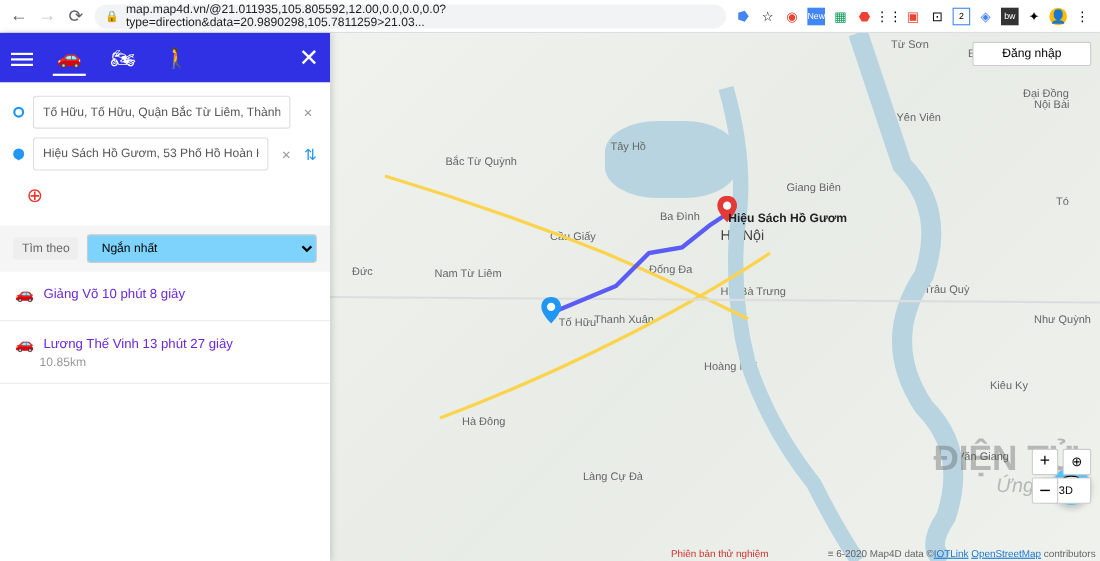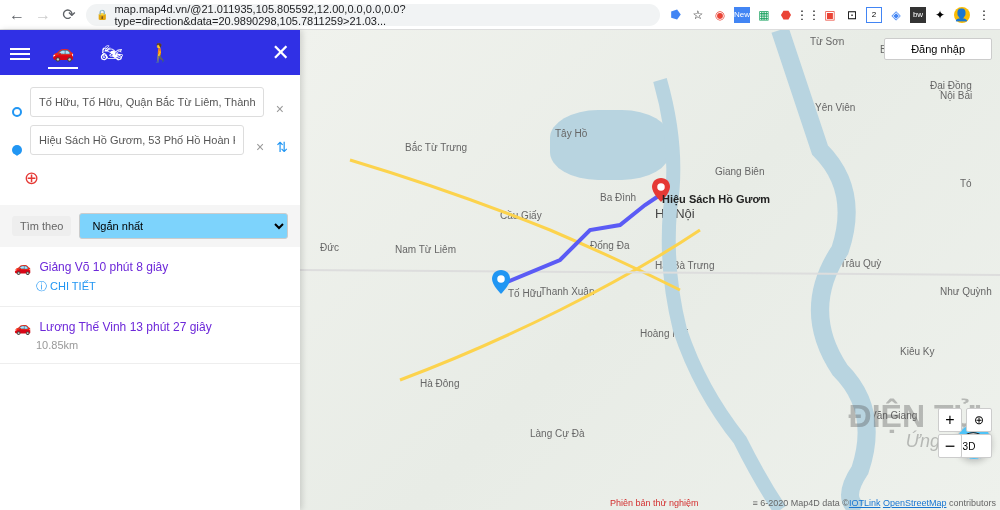--- a/index.html
+++ b/index.html
@@ -12,21 +12,21 @@
 .ext-icon{width:16px;height:16px;display:flex;align-items:center;justify-content:center;font-size:12px}
 .main{display:flex;height:480px}
 .sidebar{width:300px;background:#fff;box-shadow:2px 0 6px rgba(0,0,0,.15);z-index:10;display:flex;flex-direction:column}
 .mode-bar{height:45px;background:#3030e5;display:flex;align-items:center;padding:0 10px;gap:18px}
 .menu-icon{width:20px;height:16px;cursor:pointer}
 .menu-icon div{height:2px;background:#fff;margin:3px 0}
 .mode-btn{color:#fff;font-size:18px;cursor:pointer;padding:4px}
 .mode-btn.active{border-bottom:2px solid #fff}
 .close-btn{margin-left:auto;color:#fff;font-size:22px;cursor:pointer;font-weight:300}
 .inputs{padding:12px;background:#fff}
-.input-row{display:flex;align-items:flex-end;gap:8px;margin-bottom:8px}
+.input-row{display:flex;align-items:center;gap:8px;margin-bottom:8px}
 .pin{width:10px;height:10px;border-radius:50%;flex-shrink:0}
 .pin.start{border:2px solid #2196f3;background:#fff}
 .pin.end{background:#2196f3;position:relative}
 .pin.end::after{content:'';position:absolute;bottom:-4px;left:2px;border:3px solid transparent;border-top-color:#2196f3}
 .input-field{flex:1;height:30px;border:1px solid #ddd;border-radius:3px;padding:0 8px;font-size:11px;color:#555}
 .clear-x{color:#999;cursor:pointer;font-size:14px;padding:0 4px}
 .swap-icon{color:#2196f3;font-size:14px;cursor:pointer}
 .add-stop{color:#e53935;font-size:18px;cursor:pointer;padding:4px 12px}
 .filter-row{display:flex;align-items:center;padding:8px 12px;background:#f5f5f5;gap:8px}
 .filter-label{font-size:11px;color:#666;background:#eee;padding:4px 8px;border-radius:3px}
@@ -124,21 +124,20 @@
       <select class="filter-select">
         <option>Ngắn nhất</option>
       </select>
     </div>
     <div class="routes">
       <div class="route">
         <div class="route-head">
           <span class="route-icon">🚗</span>
           <span class="route-title"><span>Giảng Võ</span> <span>10 phút 8 giây</span></span>
         </div>
-        <div class="route-detail">ⓘ <span>CHI TIẾT</span></div>
       </div>
       <div class="route">
         <div class="route-head">
           <span class="route-icon">🚗</span>
           <span class="route-title"><span>Lương Thế Vinh</span> <span>13 phút 27 giây</span></span>
         </div>
         <div class="route-dist">10.85km</div>
       </div>
     </div>
   </div>
@@ -167,21 +166,21 @@
         </svg>
     </div>
     <div class="map-label" style="top:258px;left:208px;font-weight:400">Tố Hữu</div>
     <div class="dest-label" style="top:163px;left:362px">Hiệu Sách Hồ Gươm</div>
     <div class="map-label city" style="top:176px;left:355px">Hà Nội</div>
     <div class="map-label" style="top:6px;left:510px">Từ Sơn</div>
     <div class="map-label" style="top:14px;left:580px">Bắt Lựt</div>
     <div class="map-label" style="top:50px;left:630px">Đại Đồng</div>
     <div class="map-label" style="top:72px;left:515px">Yên Viên</div>
     <div class="map-label" style="top:98px;left:255px">Tây Hồ</div>
-    <div class="map-label" style="top:112px;left:105px">Bắc Từ Trưng</div>
+    <div class="map-label" style="top:112px;left:105px">Bắc Từ Quỳnh</div>
     <div class="map-label" style="top:162px;left:300px">Ba Đình</div>
     <div class="map-label" style="top:136px;left:415px">Giang Biên</div>
     <div class="map-label" style="top:180px;left:200px">Cầu Giấy</div>
     <div class="map-label" style="top:214px;left:95px">Nam Từ Liêm</div>
     <div class="map-label" style="top:210px;left:290px">Đống Đa</div>
     <div class="map-label" style="top:230px;left:355px">Hai Bà Trưng</div>
     <div class="map-label" style="top:256px;left:240px">Thanh Xuân</div>
     <div class="map-label" style="top:228px;left:540px">Trâu Quỳ</div>
     <div class="map-label" style="top:256px;left:640px">Như Quỳnh</div>
     <div class="map-label" style="top:298px;left:340px">Hoàng Mai</div>

